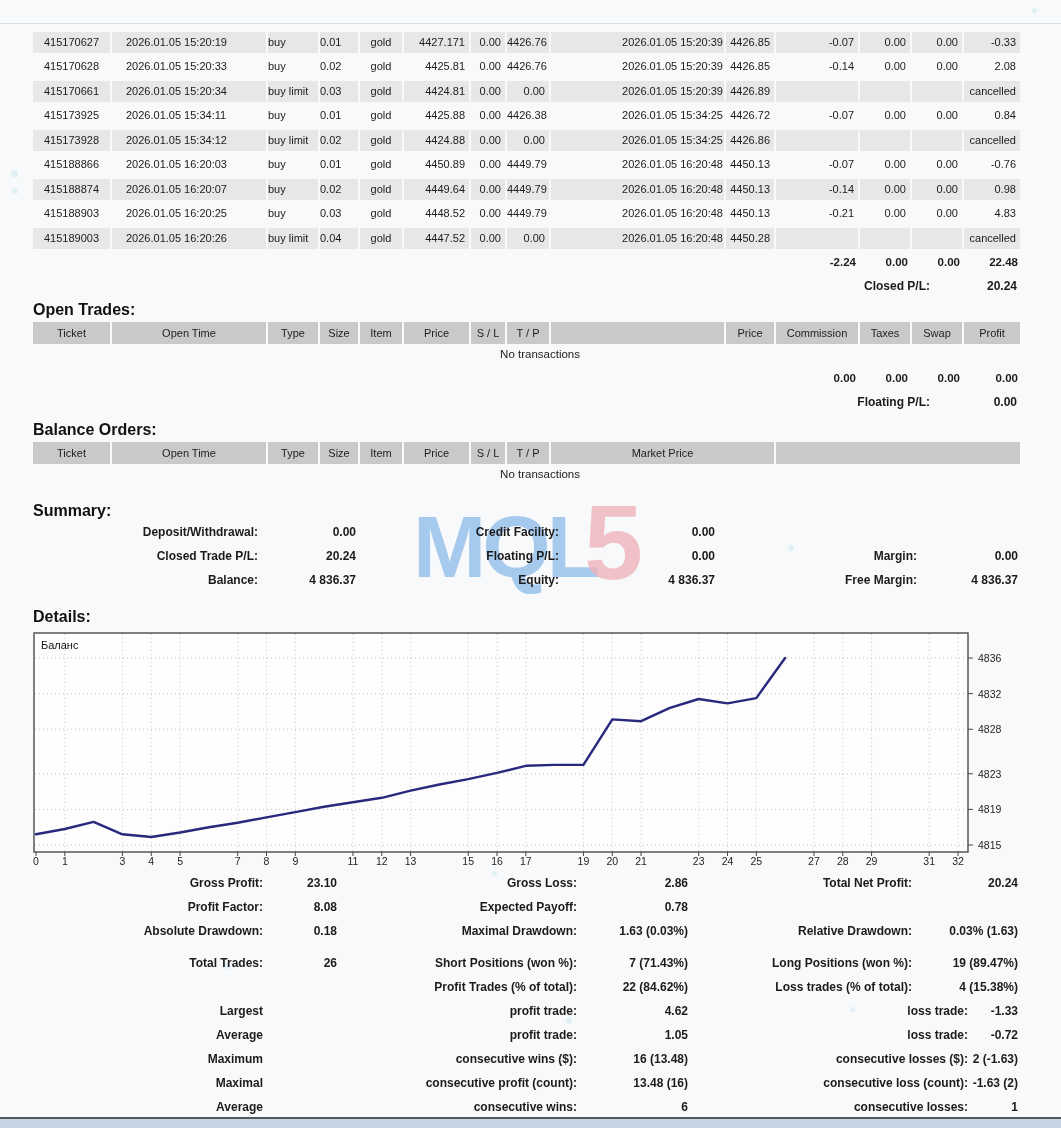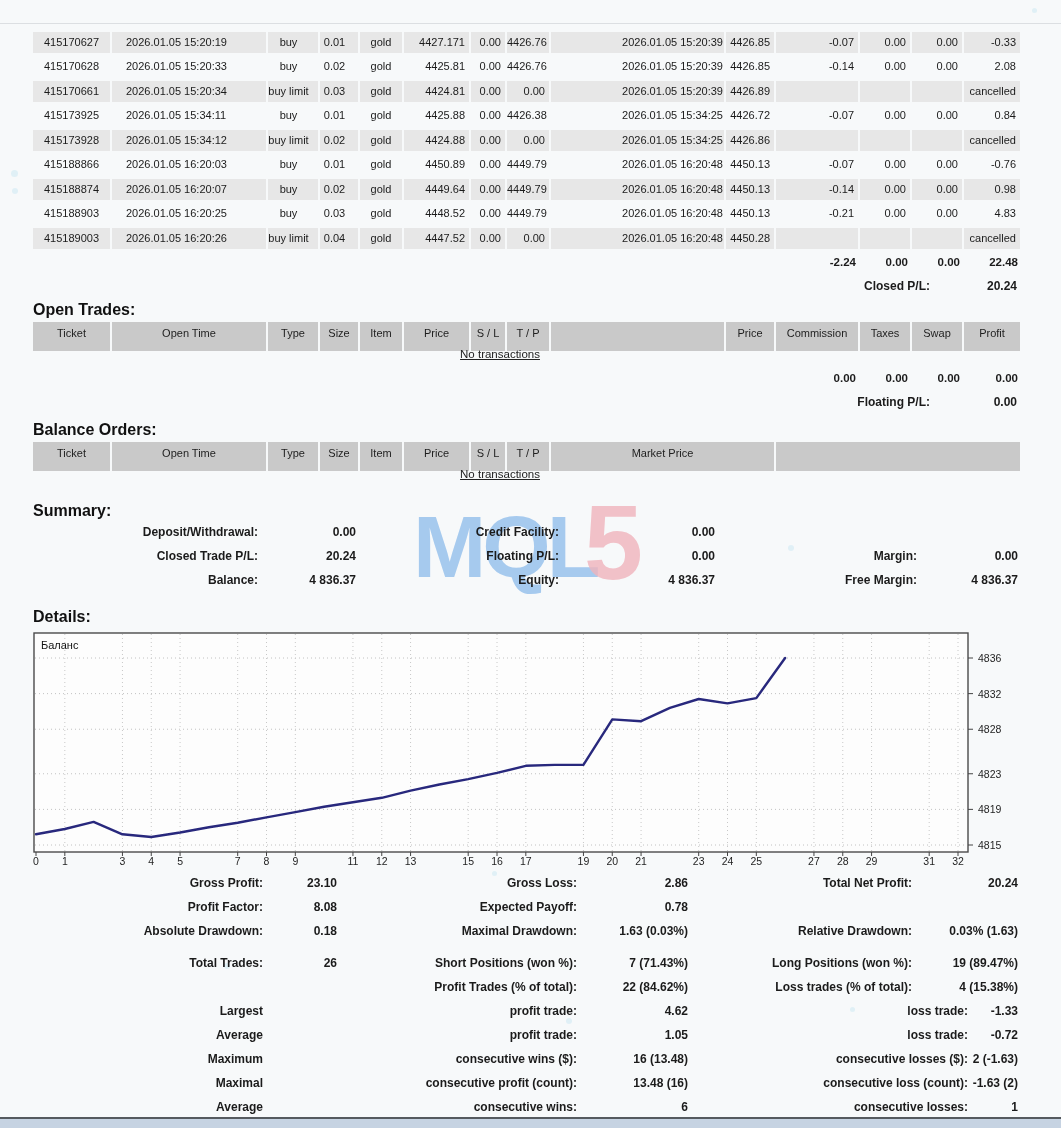--- a/index.html
+++ b/index.html
@@ -10,41 +10,41 @@
   .content-layer{z-index:2;}
   .abs{position:absolute;}
   .heading{position:absolute;left:33px;font-size:16px;font-weight:bold;color:#111;}
   
   .tgrid{position:absolute;left:33px;width:989px;}
   .trow{display:grid;grid-template-columns:79px 156px 52px 40px 44px 67px 36px 44px 175px 50px 84px 52px 52px 58px;
         height:24.5px;align-items:center;font-size:11px;}
   .trow .cell{height:21px;line-height:21px;margin-right:2px;white-space:nowrap;overflow:visible;}
   .trow.alt .cell{background:#e7e7e7;}
   .hrow{height:22px;}
-  .hrow .cell{background:#c9c9c9;height:29px;line-height:22px;text-align:center;color:#1e1e1e;}
+  .hrow .cell{background:#c9c9c9;height:22px;line-height:22px;text-align:center;color:#1e1e1e;}
   .trow .cell:nth-child(1){text-align:center;}
   .trow .cell:nth-child(2){text-align:left;padding-left:14px;}
-  .trow .cell:nth-child(3),.trow .cell:nth-child(4){text-align:center;padding-right:9px;}
+  .trow .cell:nth-child(3),.trow .cell:nth-child(4){text-align:left;padding-right:9px;}
   .trow .cell:nth-child(5){text-align:center;}
   .trow .cell:nth-child(6),.trow .cell:nth-child(7),.trow .cell:nth-child(8){text-align:right;padding-right:4px;}
   .trow .cell:nth-child(9){text-align:right;padding-right:1px;}
   .trow .cell:nth-child(10),.trow .cell:nth-child(11),.trow .cell:nth-child(12),
   .trow .cell:nth-child(13),.trow .cell:nth-child(14){text-align:right;padding-right:4px;}
   .hrow .cell{text-align:center !important;padding:0 !important;}
   
   .numrow{position:absolute;left:0;width:1061px;height:20px;font-size:11.5px;}
   .numrow span{position:absolute;text-align:right;white-space:nowrap;font-weight:bold;}
   .t-comm{left:766px;width:90px;}
   .t-tax{left:860px;width:48px;}
   .t-swap{left:912px;width:48px;}
   .t-prof{left:928px;width:90px;}
   .plrow{position:absolute;left:0;width:1061px;height:20px;font-size:12px;font-weight:bold;}
   .plrow .pl-label{position:absolute;left:713px;width:217px;text-align:right;}
   .plrow .pl-value{position:absolute;left:930px;width:87px;text-align:right;}
-  .notrans{position:absolute;left:420px;width:160px;text-align:center;font-size:11.5px;color:#222;text-decoration:underline;}
+  .notrans{position:absolute;left:420px;width:160px;text-align:right;font-size:11.5px;color:#222;}
   
   .srow{position:absolute;left:0;width:885px;height:20px;font-size:12px;font-weight:bold;text-decoration:underline;}
   .srow span{position:absolute;text-align:right;white-space:nowrap;}
   .s1l{left:33px;width:225px;}  .s1v{left:258px;width:98px;}
   .s2l{left:356px;width:203px;} .s2v{left:559px;width:156px;}
   .s3l{left:715px;width:202px;} .s3v{left:917px;width:101px;}
   
   .strow{position:absolute;left:0;width:1061px;height:20px;font-size:12px;font-weight:bold;}
   .strow span{position:absolute;text-align:right;white-space:nowrap;}
   .c1l{left:0;width:263px;} .c1v{left:263px;width:74px;}

